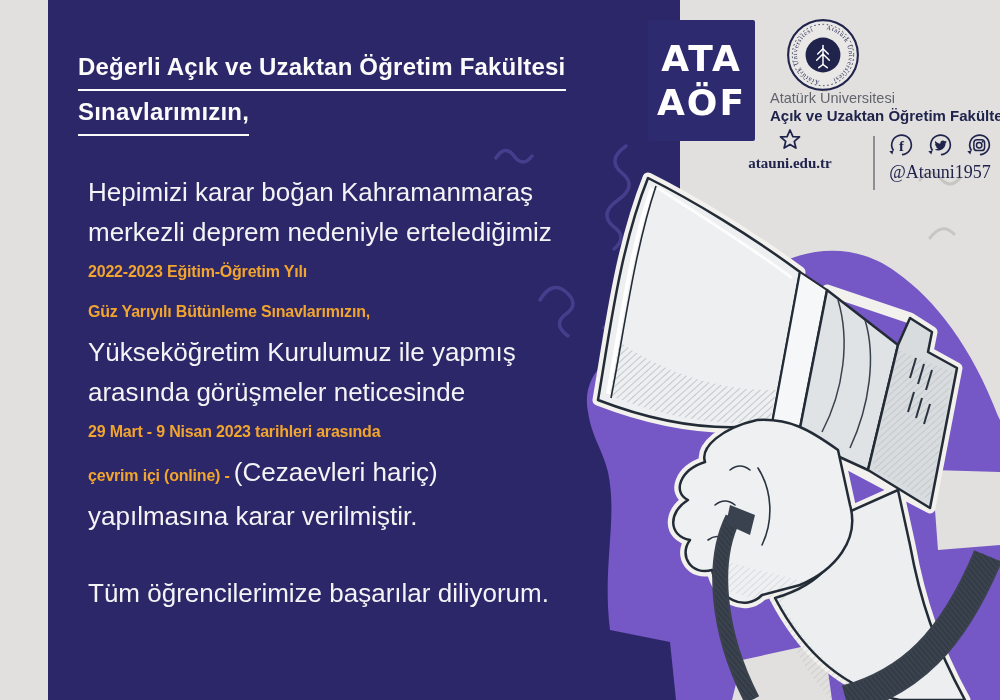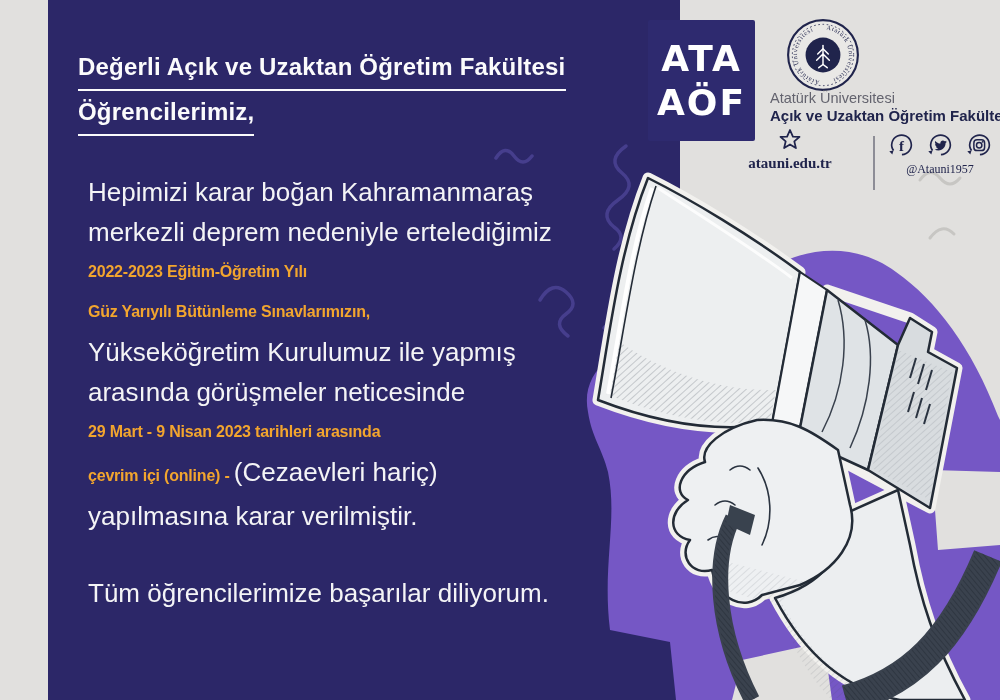--- a/index.html
+++ b/index.html
@@ -52,21 +52,21 @@
   .web-block{position:absolute;left:78px;top:128px;width:160px;text-align:center;}
   .web-block .star{display:block;margin:0 auto 2px auto;}
   .website{
     font-family:"Liberation Serif",serif;font-weight:bold;color:#20244c;
     font-size:15px;white-space:nowrap;
   }
   .v-divider{position:absolute;left:241px;top:136px;width:2px;height:54px;background:#8d8d96;}
   .social-block{position:absolute;left:252px;top:131px;width:112px;text-align:center;}
   .social-icons{display:flex;justify-content:center;gap:11px;margin-bottom:3px;}
   .handle{
-    font-family:"Liberation Serif",serif;color:#20244c;font-size:12px;white-space:nowrap;
+    font-family:"Liberation Serif",serif;color:#20244c;font-size:18px;white-space:nowrap;
   }
 </style>
 </head>
 <body>
 
 <div class="poster">
 
   <div class="right-panel"></div>
 
   <div class="left-panel">
@@ -74,21 +74,21 @@
       <g fill="none" stroke="#4b4394" stroke-width="3.5" stroke-linecap="round" opacity="0.85">
         <path d="M 448 158 q 9 -14 18 -2 q 9 12 18 0"></path>
         <path d="M 578 146 q -20 14 -4 27 q 16 13 -4 27 q -20 14 -4 27 q 14 10 0 22"></path>
         <path d="M 492 300 q 12 -20 26 -8 q 14 12 0 22 q -14 10 2 22"></path>
         <path d="M 556 328 q 14 -16 28 -4"></path>
       </g>
     </svg>
     <div class="left-content">
       <div class="heading">
         <span><span class="u">Değerli Açık ve Uzaktan Öğretim Fakültesi</span></span>
-        <span><span class="u">Öğrencilerimiz,</span></span>
+        <span><span class="u">Sınavlarımızın,</span></span>
       </div>
       <div class="message">
         <span class="msg-line">Hepimizi karar boğan Kahramanmaraş</span>
         <span class="msg-line">merkezli deprem nedeniyle ertelediğimiz</span>
         <span class="msg-line hl">2022-2023 Eğitim-Öğretim Yılı</span>
         <span class="msg-line hl">Güz Yarıyılı Bütünleme Sınavlarımızın,</span>
         <span class="msg-line">Yükseköğretim Kurulumuz ile yapmış</span>
         <span class="msg-line">arasında görüşmeler neticesinde</span>
         <span class="msg-line hl">29 Mart - 9 Nisan 2023 tarihleri arasında</span>
         <span class="msg-line"><span class="hl">çevrim içi (online) - </span><span>(Cezaevleri hariç)</span></span>

